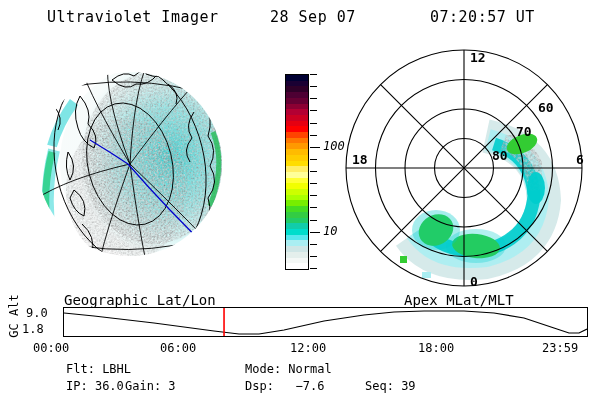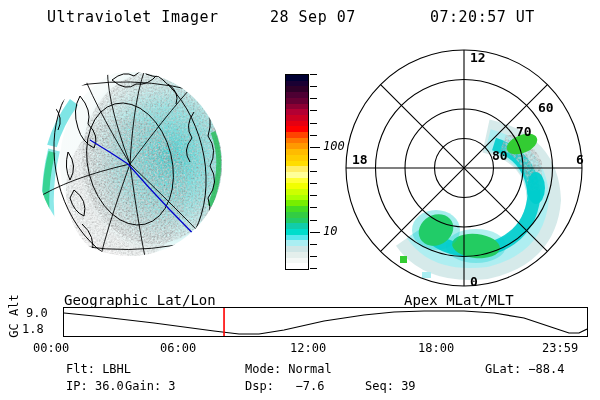--- a/index.html
+++ b/index.html
@@ -287,21 +287,20 @@
   <span style="left:160px">06:00</span>
   <span style="left:290px">12:00</span>
   <span style="left:418px">18:00</span>
   <span style="left:542px">23:59</span>
 </div>
 
 <div id="status">
   <div class="row r0">
     <span class="cell c0"><span>Flt:</span> <span>LBHL</span></span>
     <span class="cell c2"><span>Mode:</span> <span>Normal</span></span>
-    <span class="cell c4"><span>GLat:</span> <span>−88.4</span></span>
   </div>
   <div class="row r1">
     <span class="cell c0"><span>IP:</span> <span>36.0</span></span>
     <span class="cell c1"><span>Gain:</span> <span>3</span></span>
     <span class="cell c2"><span>Dsp:</span> <span>  −7.6</span></span>
     <span class="cell c3"><span>Seq:</span> <span>39</span></span>
   </div>
 </div>
 
 </body></html>

